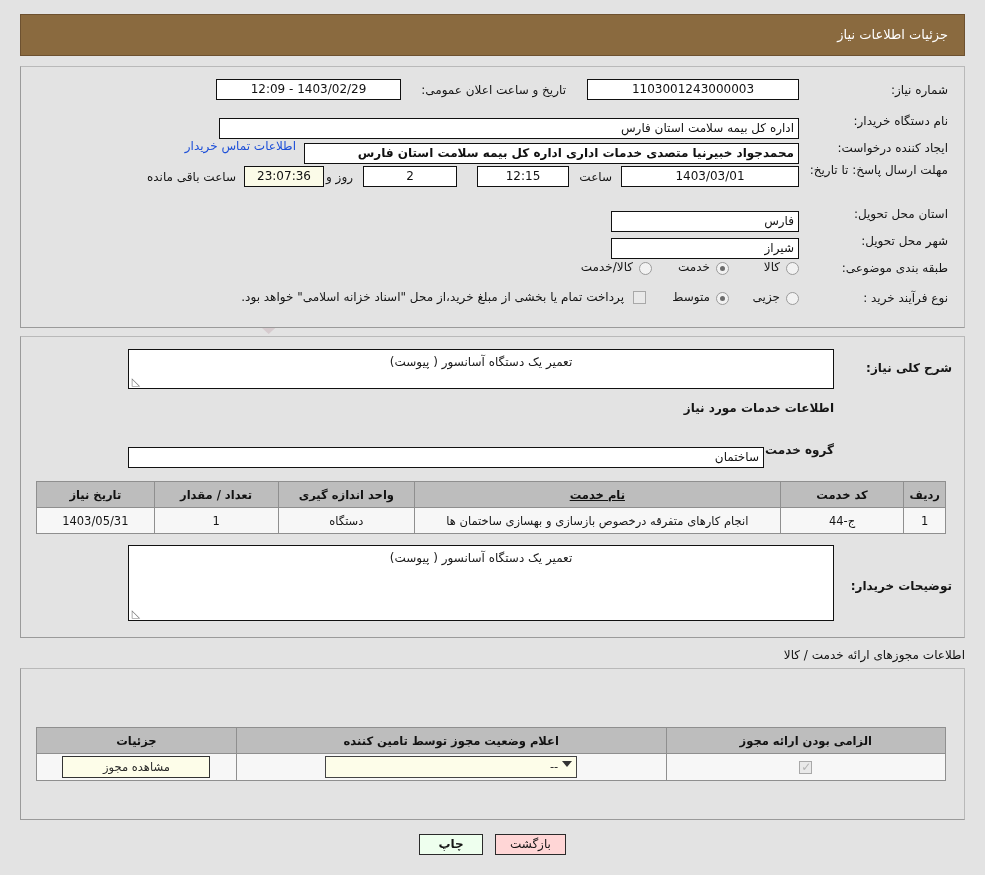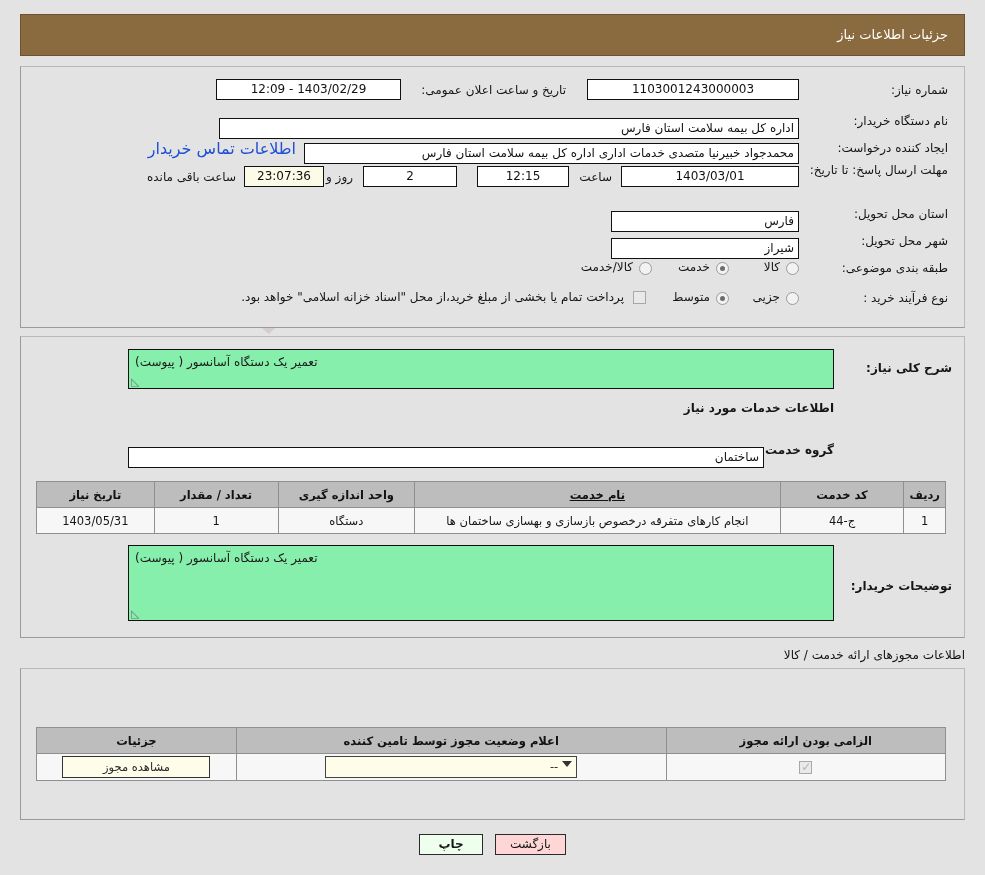--- a/index.html
+++ b/index.html
@@ -84,21 +84,21 @@
     height: 21px;
     padding: 0 4px;
     color: #111;
     text-align: center;
     overflow: hidden;
     white-space: nowrap;
   }
   .inp.rtl-start { text-align: right; margin-top: 8px; }
   .inp.cream { background: #fbfbe8; }
 
-  .blue-link { color: #1d4fd8; font-size: 16px; position: absolute; white-space: nowrap; }
+  .blue-link { color: #1d4fd8; font-size: 12px; position: absolute; white-space: nowrap; }
 
   
   .radio {
     position: absolute;
     width: 13px; height: 13px;
     border-radius: 50%;
     border: 1px solid #9b9b9b;
     background: #f2f2f2;
   }
   .radio.on { background: #f2f2f2; }
@@ -121,25 +121,25 @@
     position: absolute;
     left: 1px; top: -3px;
     font-size: 12px;
     color: #b3b3b3;
     line-height: 16px;
   }
 
   
   .ta {
     position: absolute;
-    background: #86efac;
+    background: #ffffff;
     border: 1px solid #111111;
     font-size: 12px;
     padding: 4px 6px;
-    text-align: left;
+    text-align: center;
     line-height: 16px;
     overflow: hidden;
   }
   .ta .grip {
     position: absolute;
     left: 2px; bottom: 1px;
     width: 10px; height: 10px;
     color: #7a7a7a;
     font-size: 11px;
     line-height: 10px;
@@ -244,21 +244,21 @@
     <div class="lbl" style="right:16px; top:16px;">شماره نیاز:</div>
     <div class="inp" style="right:165px; top:12px; width:212px;">1103001243000003</div>
 
     <div class="lbl" style="right:398px; top:16px;">تاریخ و ساعت اعلان عمومی:</div>
     <div class="inp" style="right:563px; top:12px; width:185px;">1403/02/29 - 12:09</div>
 
     <div class="lbl" style="right:16px; top:47px;">نام دستگاه خریدار:</div>
     <div class="inp rtl-start" style="right:165px; top:43px; width:580px;">اداره کل بیمه سلامت استان فارس</div>
 
     <div class="lbl" style="right:16px; top:74px;">ایجاد کننده درخواست:</div>
-    <div class="inp rtl-start" style="right:165px; top:68px; width:495px;">محمدجواد خبیرنیا متصدی خدمات اداری اداره کل بیمه سلامت استان فارس</div>
+    <div class="inp rtl-start" style="right:165px; top:68px; width:495px;font-weight:bold;">محمدجواد خبیرنیا متصدی خدمات اداری اداره کل بیمه سلامت استان فارس</div>
     <div class="blue-link" style="right:668px; top:72px;">اطلاعات تماس خریدار</div>
 
     <div class="lbl" style="right:16px; top:96px; width:140px; white-space:normal; line-height:15px;">مهلت ارسال پاسخ: تا تاریخ:</div>
     <div class="inp" style="right:165px; top:99px; width:178px;">1403/03/01</div>
     <div class="lbl" style="right:352px; top:103px;">ساعت</div>
     <div class="inp" style="right:395px; top:99px; width:92px;">12:15</div>
     <div class="inp" style="right:507px; top:99px; width:94px;">2</div>
     <div class="lbl" style="right:611px; top:103px;">روز و</div>
     <div class="inp cream" style="right:640px; top:99px; width:80px;">23:07:36</div>
     <div class="lbl" style="right:728px; top:103px;">ساعت باقی مانده</div>

